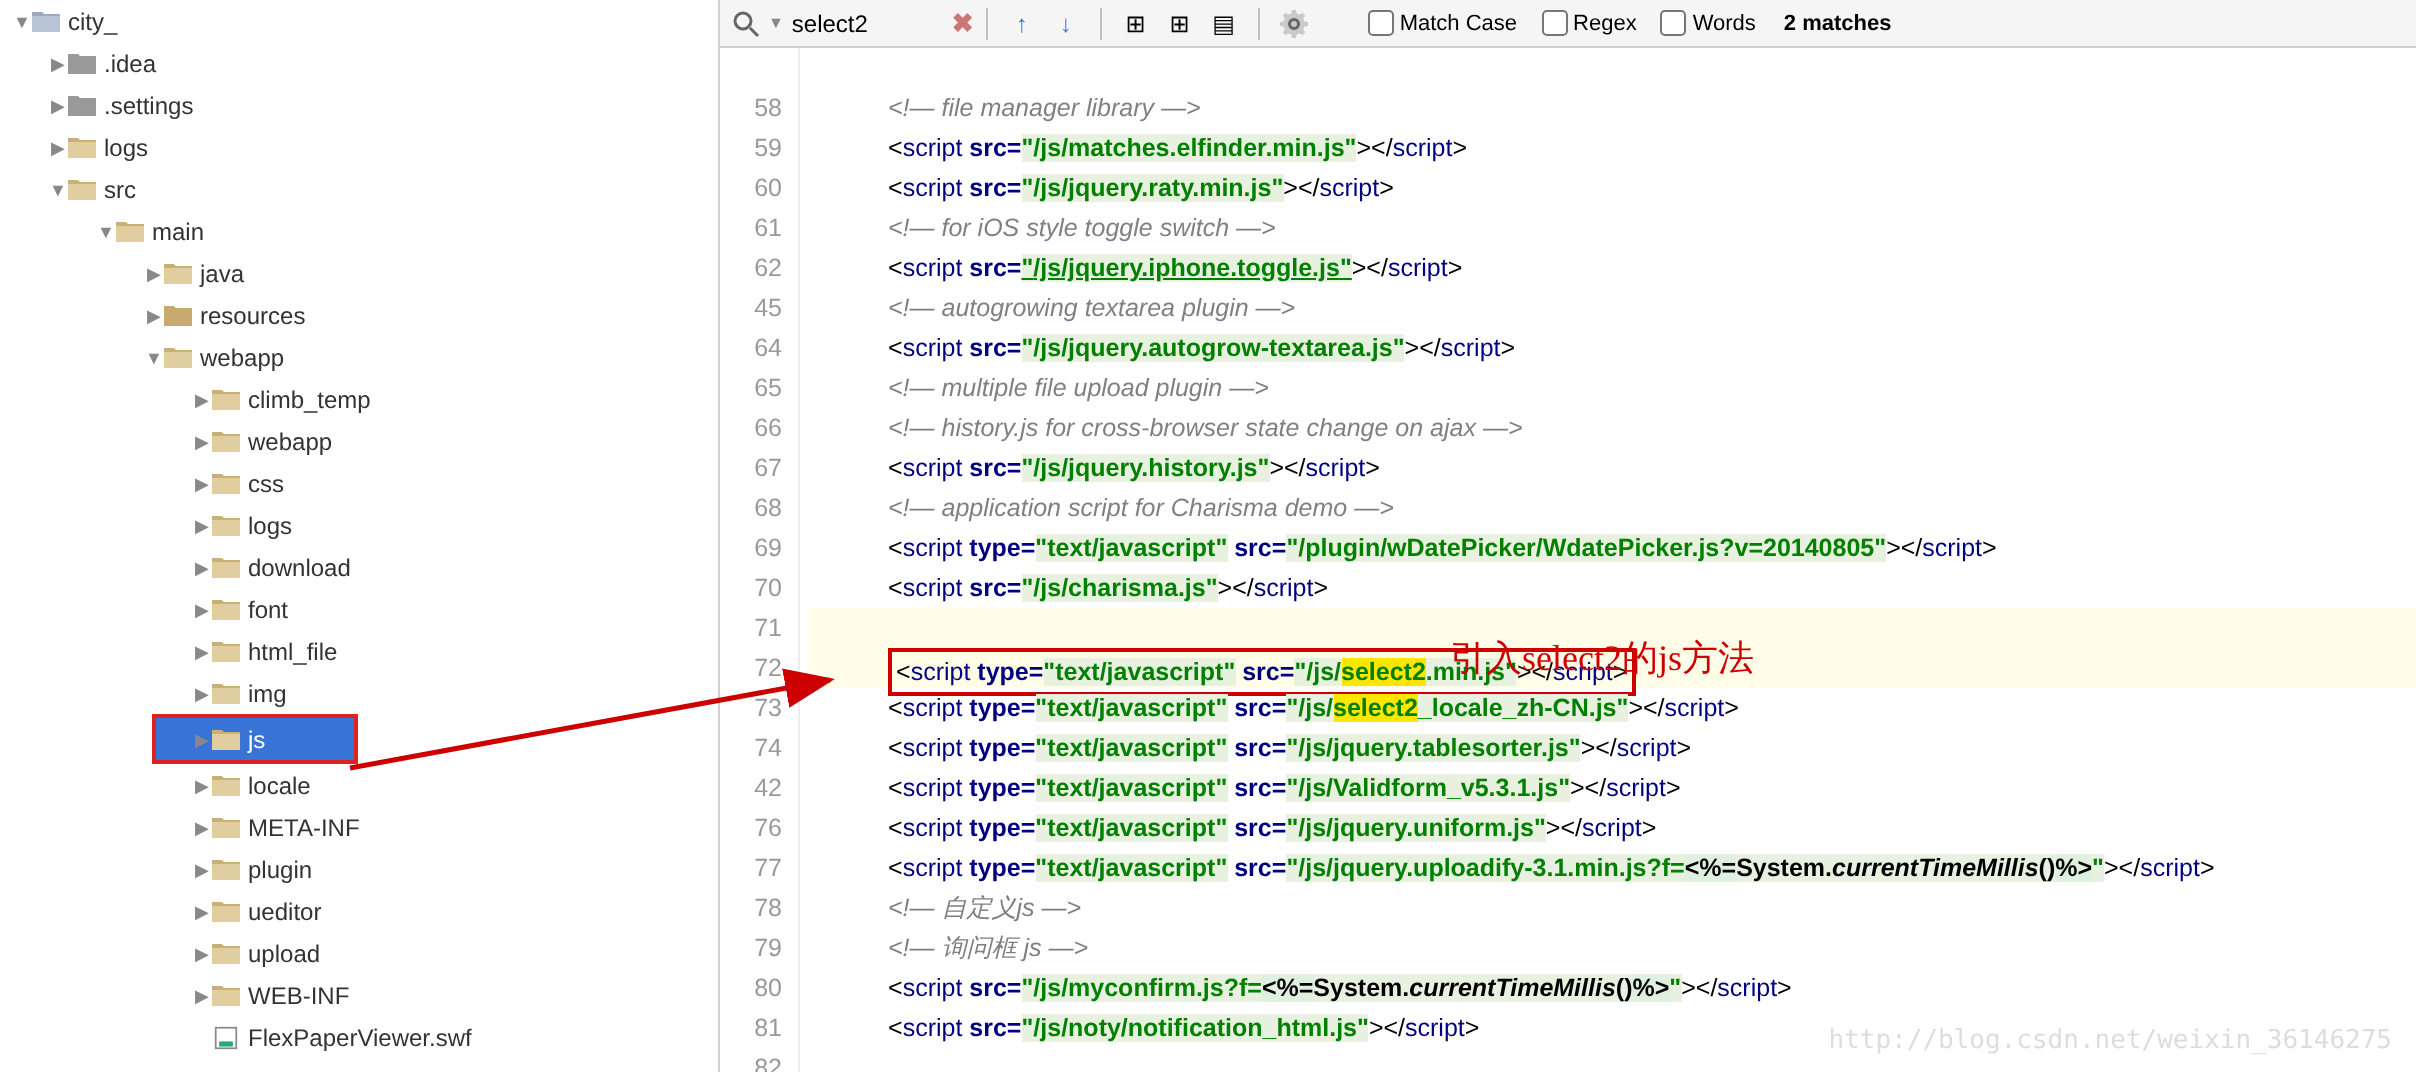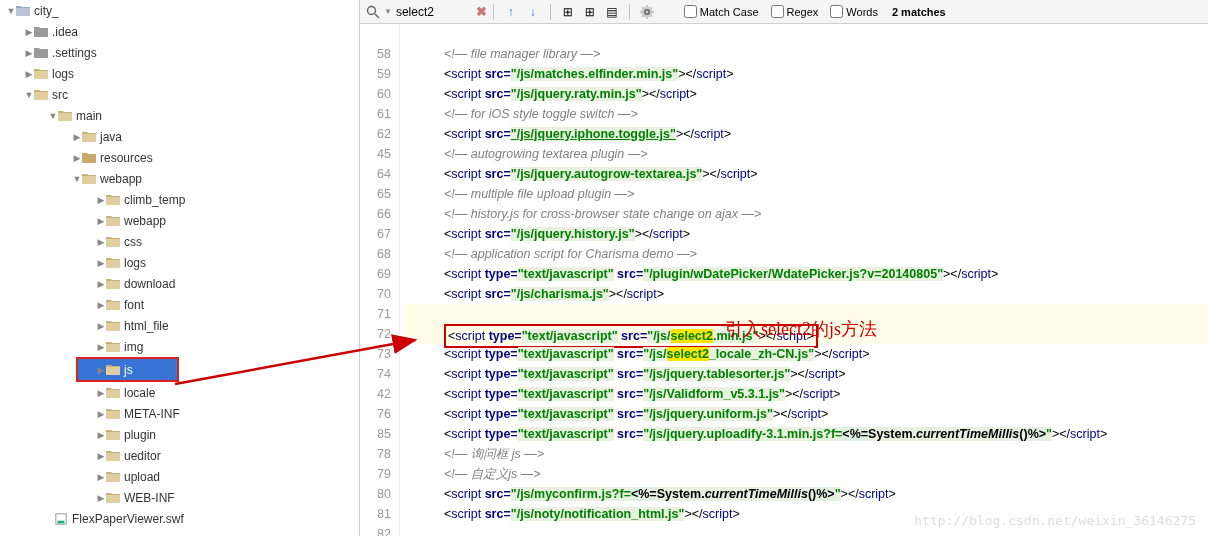--- a/index.html
+++ b/index.html
@@ -278,21 +278,21 @@
         <div class="tree-item" style="padding-left: 96px;">
           <span class="arrow">▶</span>
           <span class="folder-icon">
             <svg viewBox="0 0 14 12">
               <path fill="#c9b074" d="M0 1h5l1 1h8v9H0z"></path>
               <path fill="#e0cda0" d="M0 3h14v8H0z"></path>
             </svg>
           </span>
           <span>WEB-INF</span>
         </div>
-        <div class="tree-item" style="padding-left: 44px;">
+        <div class="tree-item" style="padding-left: 96px;">
           <span class="arrow"></span>
           <span class="folder-icon">
             <svg viewBox="0 0 14 14">
               <rect x="1" y="1" width="12" height="12" fill="#fff" stroke="#888"></rect>
               <rect x="3" y="9" width="8" height="3" fill="#2a7"></rect>
             </svg>
           </span>
           <span>FlexPaperViewer.swf</span>
         </div>
       </div>
@@ -354,21 +354,21 @@
           <div>67</div>
           <div>68</div>
           <div>69</div>
           <div>70</div>
           <div>71</div>
           <div>72</div>
           <div>73</div>
           <div>74</div>
           <div>42</div>
           <div>76</div>
-          <div>85</div>
+          <div>77</div>
           <div>78</div>
           <div>79</div>
           <div>80</div>
           <div>81</div>
           <div>82</div>
         </div>
       <div class="code-lines" id="code-lines">
         <div class="line"></div>
         <div class="line"><span class="spacer" style="width:40px"></span><span class="comment">&lt;!— file manager library —&gt;</span></div>
         <div class="line"><span class="spacer" style="width:40px"></span>&lt;<span class="tag">script </span><span class="attr">src=</span><span class="str hl-attr-bg">"<span>/js/matches.elfinder.min.js</span>"</span>&gt;&lt;/<span class="tag">script</span>&gt;</div>
@@ -383,22 +383,22 @@
         <div class="line"><span class="spacer" style="width:40px"></span><span class="comment">&lt;!— application script for Charisma demo —&gt;</span></div>
         <div class="line"><span class="spacer" style="width:40px"></span>&lt;<span class="tag">script </span><span class="attr">type=</span><span class="str hl-attr-bg">"<span>text/javascript</span>"</span> <span class="attr">src=</span><span class="str hl-attr-bg">"<span>/plugin/wDatePicker/WdatePicker.js?v=20140805</span>"</span>&gt;&lt;/<span class="tag">script</span>&gt;</div>
         <div class="line"><span class="spacer" style="width:40px"></span>&lt;<span class="tag">script </span><span class="attr">src=</span><span class="str hl-attr-bg">"<span>/js/charisma.js</span>"</span>&gt;&lt;/<span class="tag">script</span>&gt;</div>
         <div class="line hl-line"></div>
         <div class="line hl-line"><span class="spacer" style="width:40px"></span><span class="red-box">&lt;<span class="tag">script </span><span class="attr">type=</span><span class="str hl-attr-bg">"<span>text/javascript</span>"</span> <span class="attr">src=</span><span class="str hl-attr-bg">"<span>/js/</span><span class="hl-yellow">select2</span><span>.min.js</span>"</span>&gt;&lt;/<span class="tag">script</span>&gt;</span></div>
         <div class="line"><span class="spacer" style="width:40px"></span>&lt;<span class="tag">script </span><span class="attr">type=</span><span class="str hl-attr-bg">"<span>text/javascript</span>"</span> <span class="attr">src=</span><span class="str hl-attr-bg">"<span>/js/</span><span class="hl-yellow">select2</span><span>_locale_zh-CN.js</span>"</span>&gt;&lt;/<span class="tag">script</span>&gt;</div>
         <div class="line"><span class="spacer" style="width:40px"></span>&lt;<span class="tag">script </span><span class="attr">type=</span><span class="str hl-attr-bg">"<span>text/javascript</span>"</span> <span class="attr">src=</span><span class="str hl-attr-bg">"<span>/js/jquery.tablesorter.js</span>"</span>&gt;&lt;/<span class="tag">script</span>&gt;</div>
         <div class="line"><span class="spacer" style="width:40px"></span>&lt;<span class="tag">script </span><span class="attr">type=</span><span class="str hl-attr-bg">"<span>text/javascript</span>"</span> <span class="attr">src=</span><span class="str hl-attr-bg">"<span>/js/Validform_v5.3.1.js</span>"</span>&gt;&lt;/<span class="tag">script</span>&gt;</div>
         <div class="line"><span class="spacer" style="width:40px"></span>&lt;<span class="tag">script </span><span class="attr">type=</span><span class="str hl-attr-bg">"<span>text/javascript</span>"</span> <span class="attr">src=</span><span class="str hl-attr-bg">"<span>/js/jquery.uniform.js</span>"</span>&gt;&lt;/<span class="tag">script</span>&gt;</div>
         <div class="line"><span class="spacer" style="width:40px"></span>&lt;<span class="tag">script </span><span class="attr">type=</span><span class="str hl-attr-bg">"<span>text/javascript</span>"</span> <span class="attr">src=</span><span class="str hl-attr-bg">"<span>/js/jquery.uploadify-3.1.min.js?f=</span><span style="color:#000;background:#e0f0e0">&lt;%=</span><span style="color:#000">System.</span><span style="color:#000;font-style:italic">currentTimeMillis</span><span style="color:#000">()</span><span style="color:#000;background:#e0f0e0">%&gt;</span>"</span>&gt;&lt;/<span class="tag">script</span>&gt;</div>
+        <div class="line"><span class="spacer" style="width:40px"></span><span class="comment">&lt;!— 自定义js —&gt;</span></div>
         <div class="line"><span class="spacer" style="width:40px"></span><span class="comment">&lt;!— 询问框 js —&gt;</span></div>
-        <div class="line"><span class="spacer" style="width:40px"></span><span class="comment">&lt;!— 自定义js —&gt;</span></div>
         <div class="line"><span class="spacer" style="width:40px"></span>&lt;<span class="tag">script </span><span class="attr">src=</span><span class="str hl-attr-bg">"<span>/js/myconfirm.js?f=</span><span style="color:#000;background:#e0f0e0">&lt;%=</span><span style="color:#000">System.</span><span style="color:#000;font-style:italic">currentTimeMillis</span><span style="color:#000">()</span><span style="color:#000;background:#e0f0e0">%&gt;</span>"</span>&gt;&lt;/<span class="tag">script</span>&gt;</div>
         <div class="line"><span class="spacer" style="width:40px"></span>&lt;<span class="tag">script </span><span class="attr">src=</span><span class="str hl-attr-bg">"<span>/js/noty/notification_html.js</span>"</span>&gt;&lt;/<span class="tag">script</span>&gt;</div>
 
       </div>
       <div class="annotation-text" style="top:293px; left:365px;">引入select2的js方法</div>
       <div class="watermark">http://blog.csdn.net/weixin_36146275</div>
     </div>
   </div>
 </div>
 

